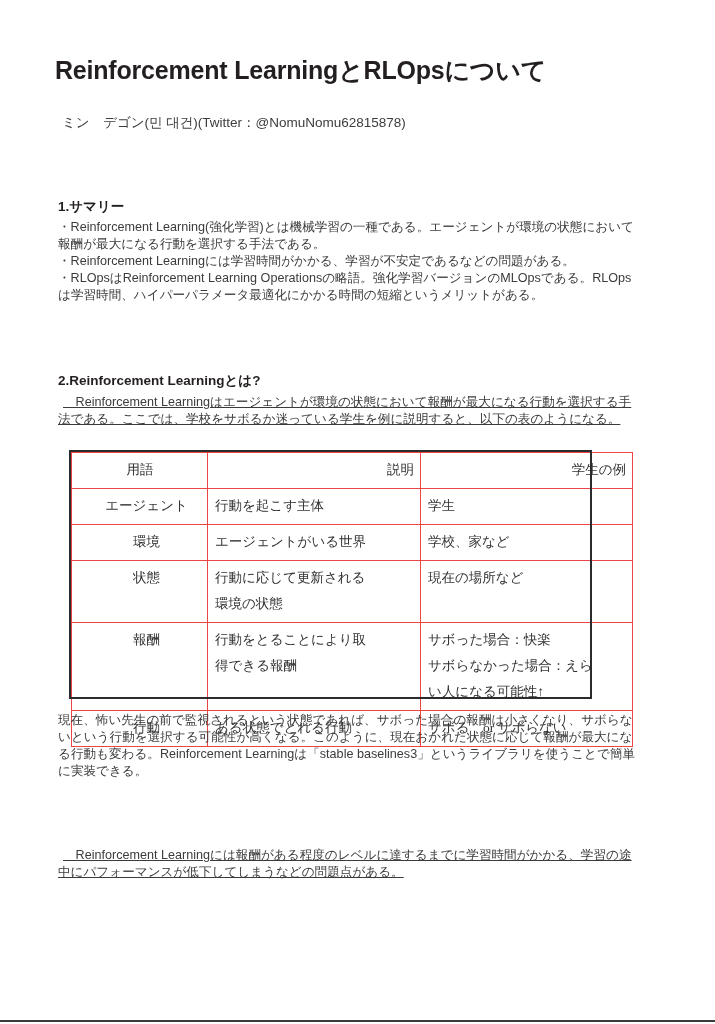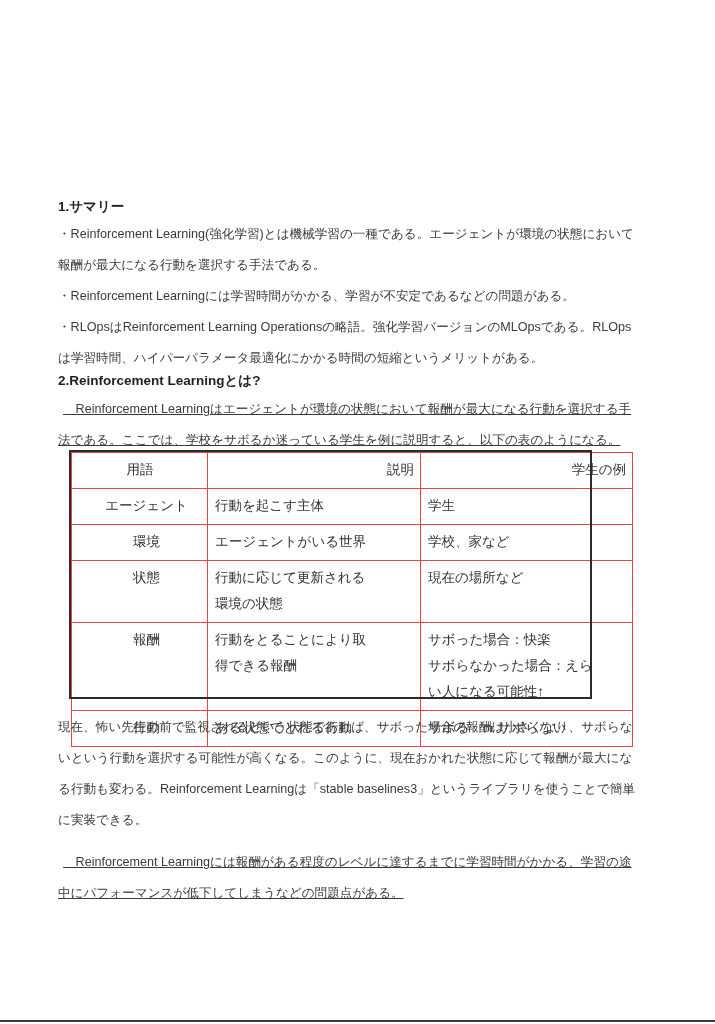--- a/index.html
+++ b/index.html
@@ -55,21 +55,21 @@
     color: #231f20;
     white-space: nowrap;
   }
   #sec1-head { left: 58px; top: 198px; }
   #sec2-head { left: 58px; top: 372px; }
   #sec3-head { left: 58px; top: 826px; }
 
   .body-block {
     position: absolute;
     font-size: 12.6px;
-    line-height: 31px;
+    line-height: 17px;
     color: #3b3b3b;
     text-align: left;
   }
 
   #sec1-body { left: 58px; top: 219px; width: 578px; }
   #sec2-body { left: 58px; top: 394px; width: 582px; }
   #after-table-body { left: 58px; top: 712px; width: 578px; }
   #sec3-body { left: 58px; top: 847px; width: 582px; }
 
   .bullet-row { white-space: normal; }
@@ -126,21 +126,23 @@
     background: #3c3c3c;
   }
 
   .cell-line { display: block; }
 </style>
 </head>
 <body>
 
 <div class="page">
 
-
+  <div class="doc-title">Reinforcement LearningとRLOpsについて</div>
+
+  <div class="author-line">ミン　デゴン(민 대건)(Twitter：@NomuNomu62815878)</div>
 
   <div class="section-head" id="sec1-head">1.サマリー</div>
 
   <div class="body-block" id="sec1-body">
     <div class="bullet-row">・Reinforcement Learning(強化学習)とは機械学習の一種である。エージェントが環境の状態において報酬が最大になる行動を選択する手法である。</div>
     <div class="bullet-row">・Reinforcement Learningには学習時間がかかる、学習が不安定であるなどの問題がある。</div>
     <div class="bullet-row">・RLOpsはReinforcement Learning Operationsの略語。強化学習バージョンのMLOpsである。RLOpsは学習時間、ハイパーパラメータ最適化にかかる時間の短縮というメリットがある。</div>
   </div>
 
   <div class="section-head" id="sec2-head">2.Reinforcement Learningとは?</div>

